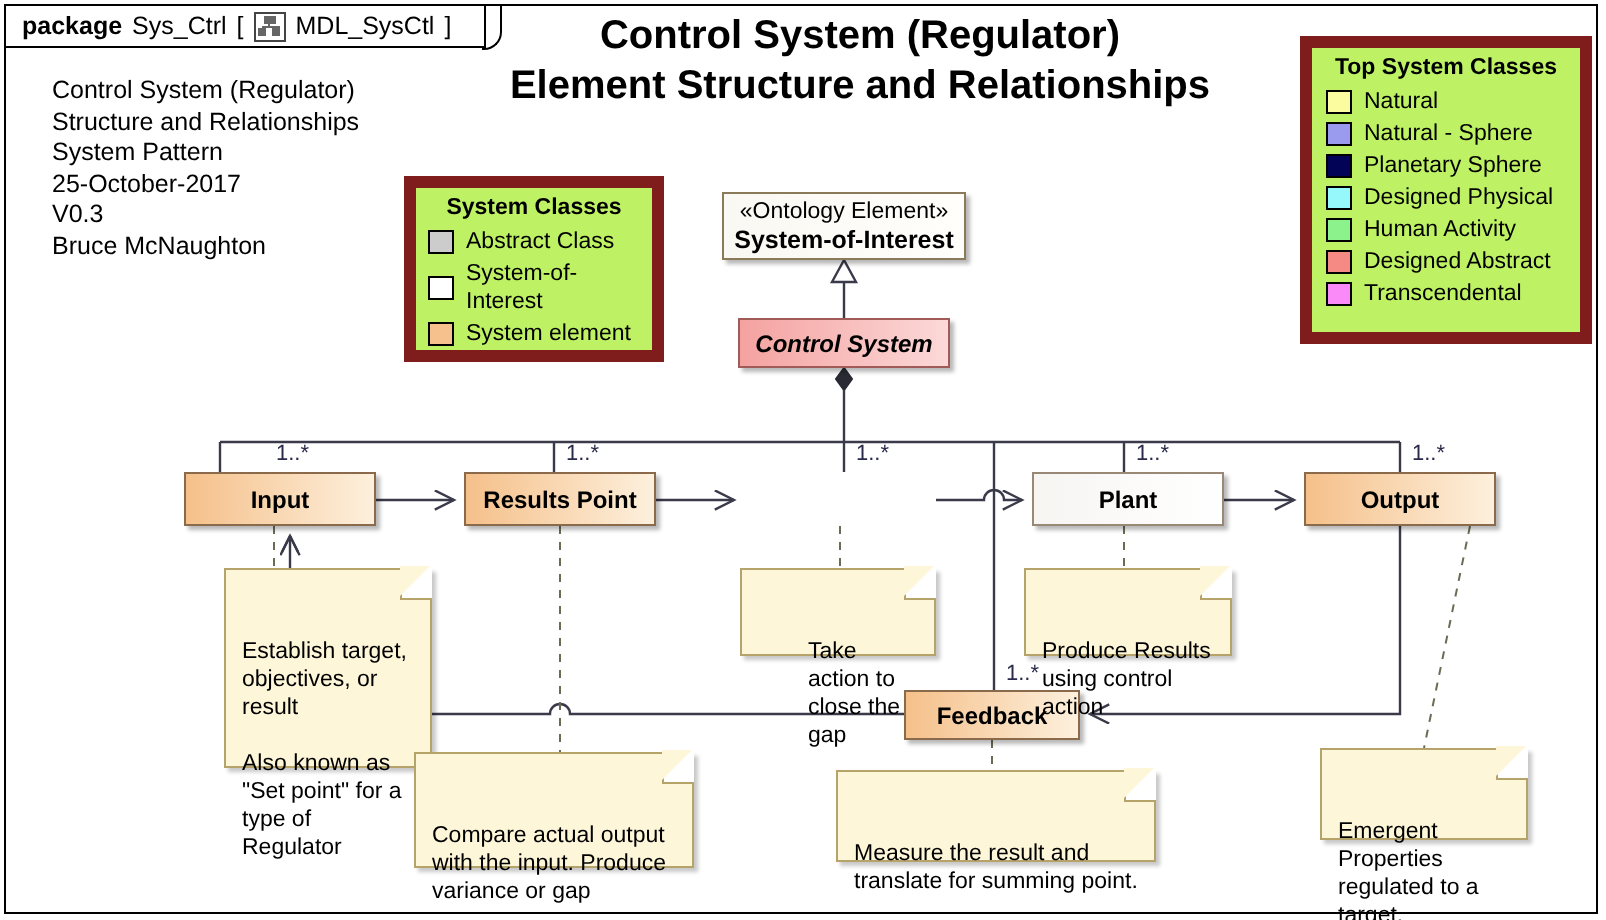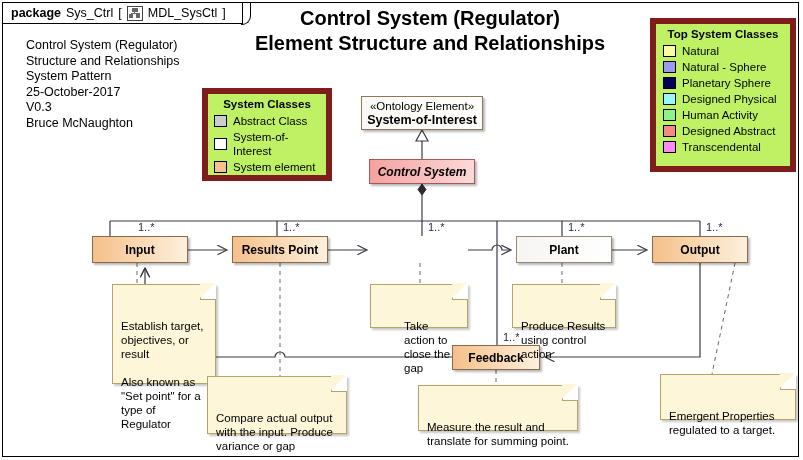--- a/index.html
+++ b/index.html
@@ -153,21 +153,21 @@
     width:0;height:0;
     border-left:15px solid #fdf6d8;
     border-bottom:15px solid transparent;
   }
 
   #note-input    {left:84px;top:284px;width:104px;height:100px;margin-left:28px;}
   #note-action   {left:370px;top:284px;width:98px;height:44px;padding-left:33px;}
   #note-plant    {left:512px;top:284px;width:104px;height:44px;}
   #note-summing  {left:207px;top:376px;width:140px;height:58px;}
   #note-feedback {left:418px;top:385px;width:160px;height:46px;}
-  #note-output   {left:660px;top:374px;width:136px;height:46px;}
+  #note-output   {left:660px;top:374px;width:104px;height:46px;}
 
   
   #edges{position:absolute;left:0;top:0;width:803px;height:460px;pointer-events:none;}
 
   .mult{
     position:absolute;
     font-size:11px;color:#2a2a4a;
     font-family:"Liberation Sans","DejaVu Sans",sans-serif;
   }
 </style>

